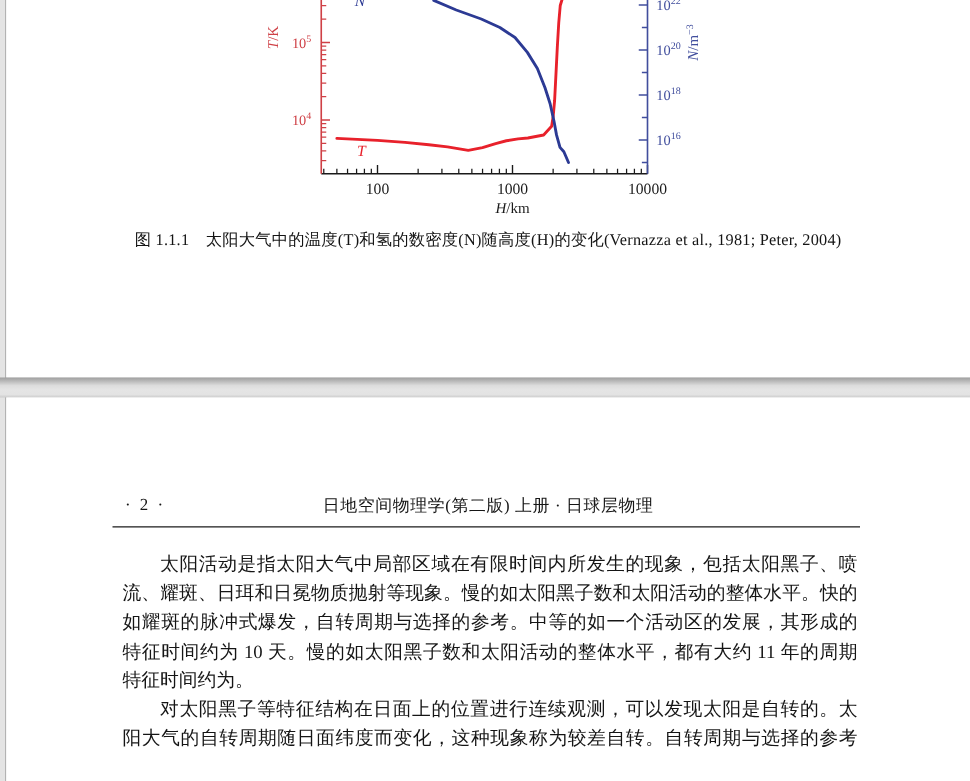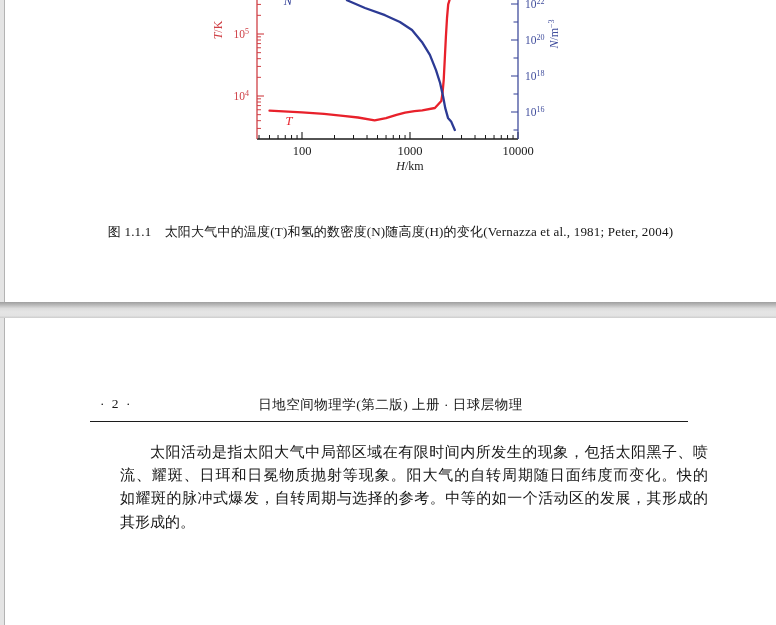--- a/index.html
+++ b/index.html
@@ -19,35 +19,34 @@
   .page2{top:318px;height:307px;}
   .page-gap{
     position:absolute;left:0;top:302px;width:776px;height:16px;
     background:linear-gradient(180deg,#9f9f9f 0%,#b9b9b9 18%,#dcdcdc 40%,#e5e5e5 62%,#e3e3e3 85%,#cccccc 100%);
   }
   #chart{position:absolute;left:0;top:0;display:block;}
   .caption{
     position:absolute;top:183px;left:0;width:100%;
     text-align:center;font-size:13px;color:#141414;letter-spacing:0.2px;
     white-space:nowrap;
-    margin-top:40px;
   }
   .running-head{
     position:absolute;top:78px;left:0;width:100%;height:18px;
     font-size:13.5px;color:#161616;
   }
   .pageno{position:absolute;left:95px;top:0;letter-spacing:2px;}
   .rtitle{position:absolute;left:0;right:0;top:0;text-align:center;letter-spacing:0.5px;}
   .head-rule{
     position:absolute;top:103px;left:85px;width:598px;height:0;
     border-top:1.4px solid #1c1c1c;
   }
   .body-text{
     position:absolute;top:123px;left:93px;width:588px;
-    font-size:15px;color:#151515;margin-left:22px;
+    font-size:15px;color:#151515;
   }
   .bl{
     height:23.2px;line-height:23.2px;
     text-align:justify;text-align-last:justify;
     white-space:nowrap;overflow:visible;
   }
   .bl.indent{padding-left:30px;}
   .bl.end{text-align-last:left;}
 </style>
 </head>
@@ -150,17 +149,20 @@
 <div class="page-gap"></div>
 
 <div class="page page2">
   <div class="running-head">
     <span class="pageno">· 2 ·</span>
     <span class="rtitle">日地空间物理学(第二版) 上册 · 日球层物理</span>
   </div>
   <div class="head-rule"></div>
   <div class="body-text">
     <div class="bl indent">太阳活动是指太阳大气中局部区域在有限时间内所发生的现象，包括太阳黑子、喷</div>
-    <div class="bl">流、耀斑、日珥和日冕物质抛射等现象。阳大气的自转周期随日面纬度而变化。快的</div>
+    <div class="bl">流、耀斑、日珥和日冕物质抛射等现象。慢的如太阳黑子数和太阳活动的整体水平。快的</div>
     <div class="bl">如耀斑的脉冲式爆发，自转周期与选择的参考。中等的如一个活动区的发展，其形成的</div>
-    <div class="bl end">其形成的。</div>
+    <div class="bl">特征时间约为 10 天。慢的如太阳黑子数和太阳活动的整体水平，都有大约 11 年的周期</div>
+    <div class="bl end">特征时间约为。</div>
+    <div class="bl indent">对太阳黑子等特征结构在日面上的位置进行连续观测，可以发现太阳是自转的。太</div>
+    <div class="bl">阳大气的自转周期随日面纬度而变化，这种现象称为较差自转。自转周期与选择的参考</div>
   </div>
 </div>
 
 </body></html>

